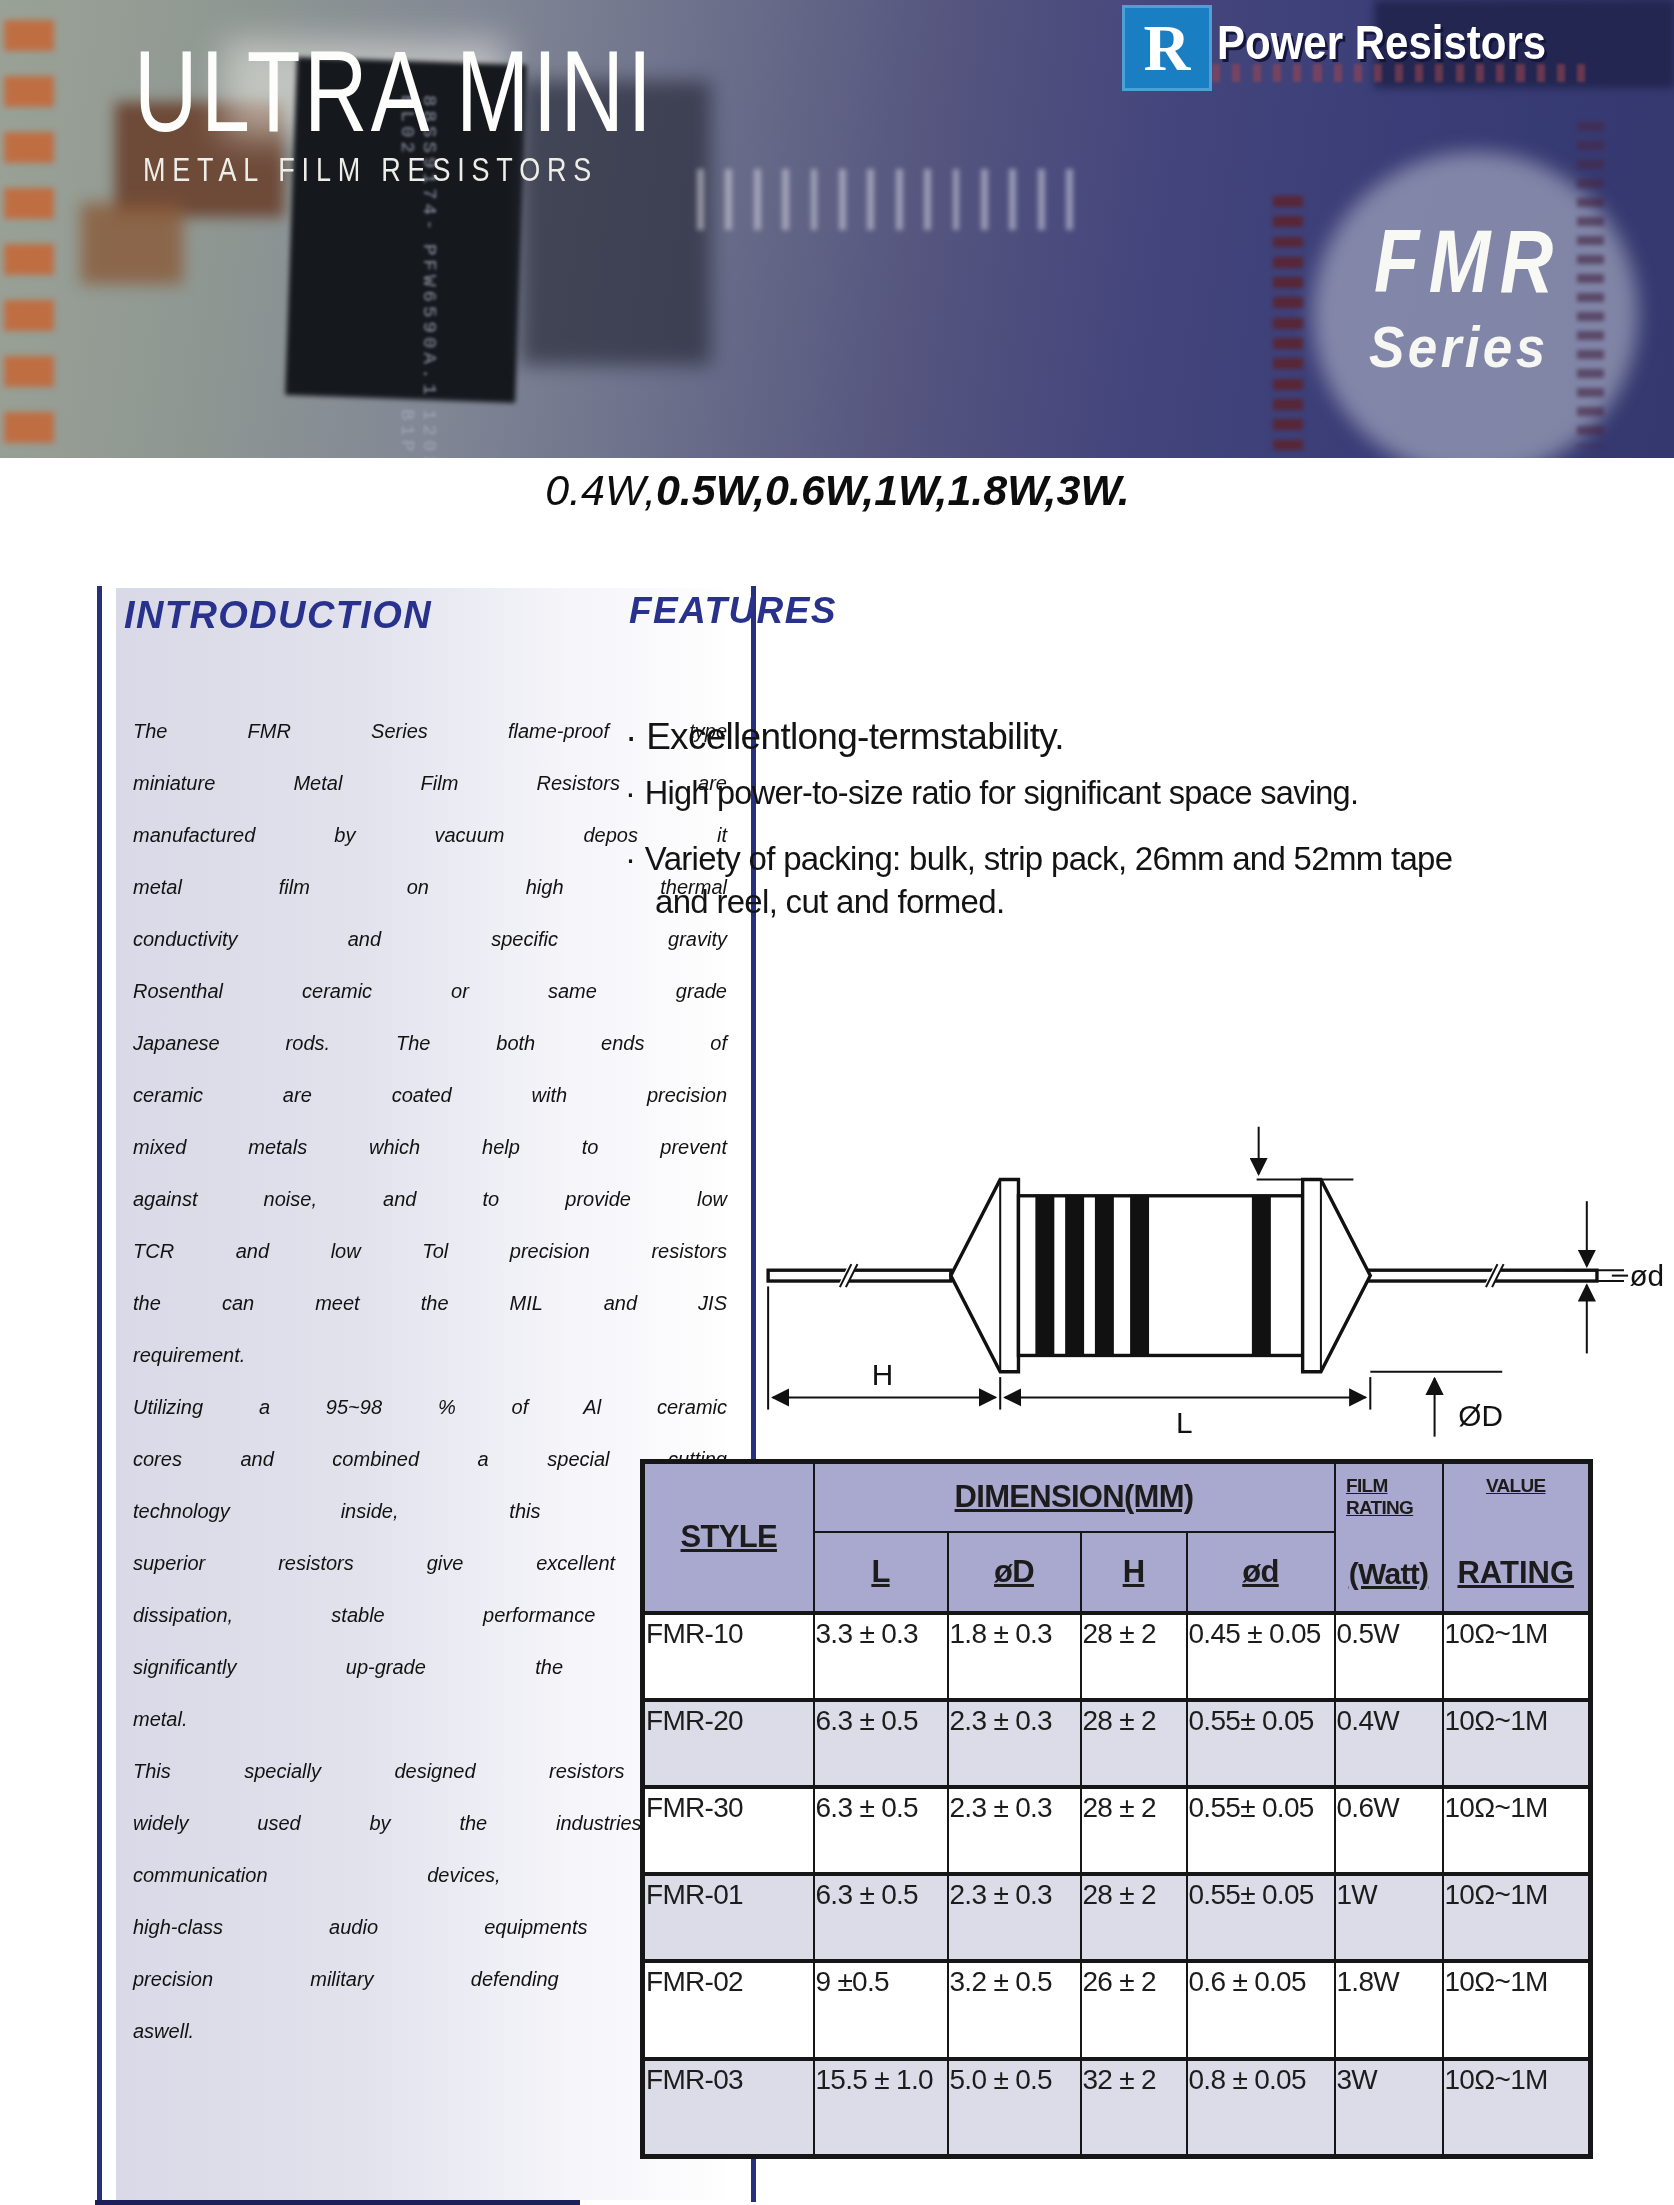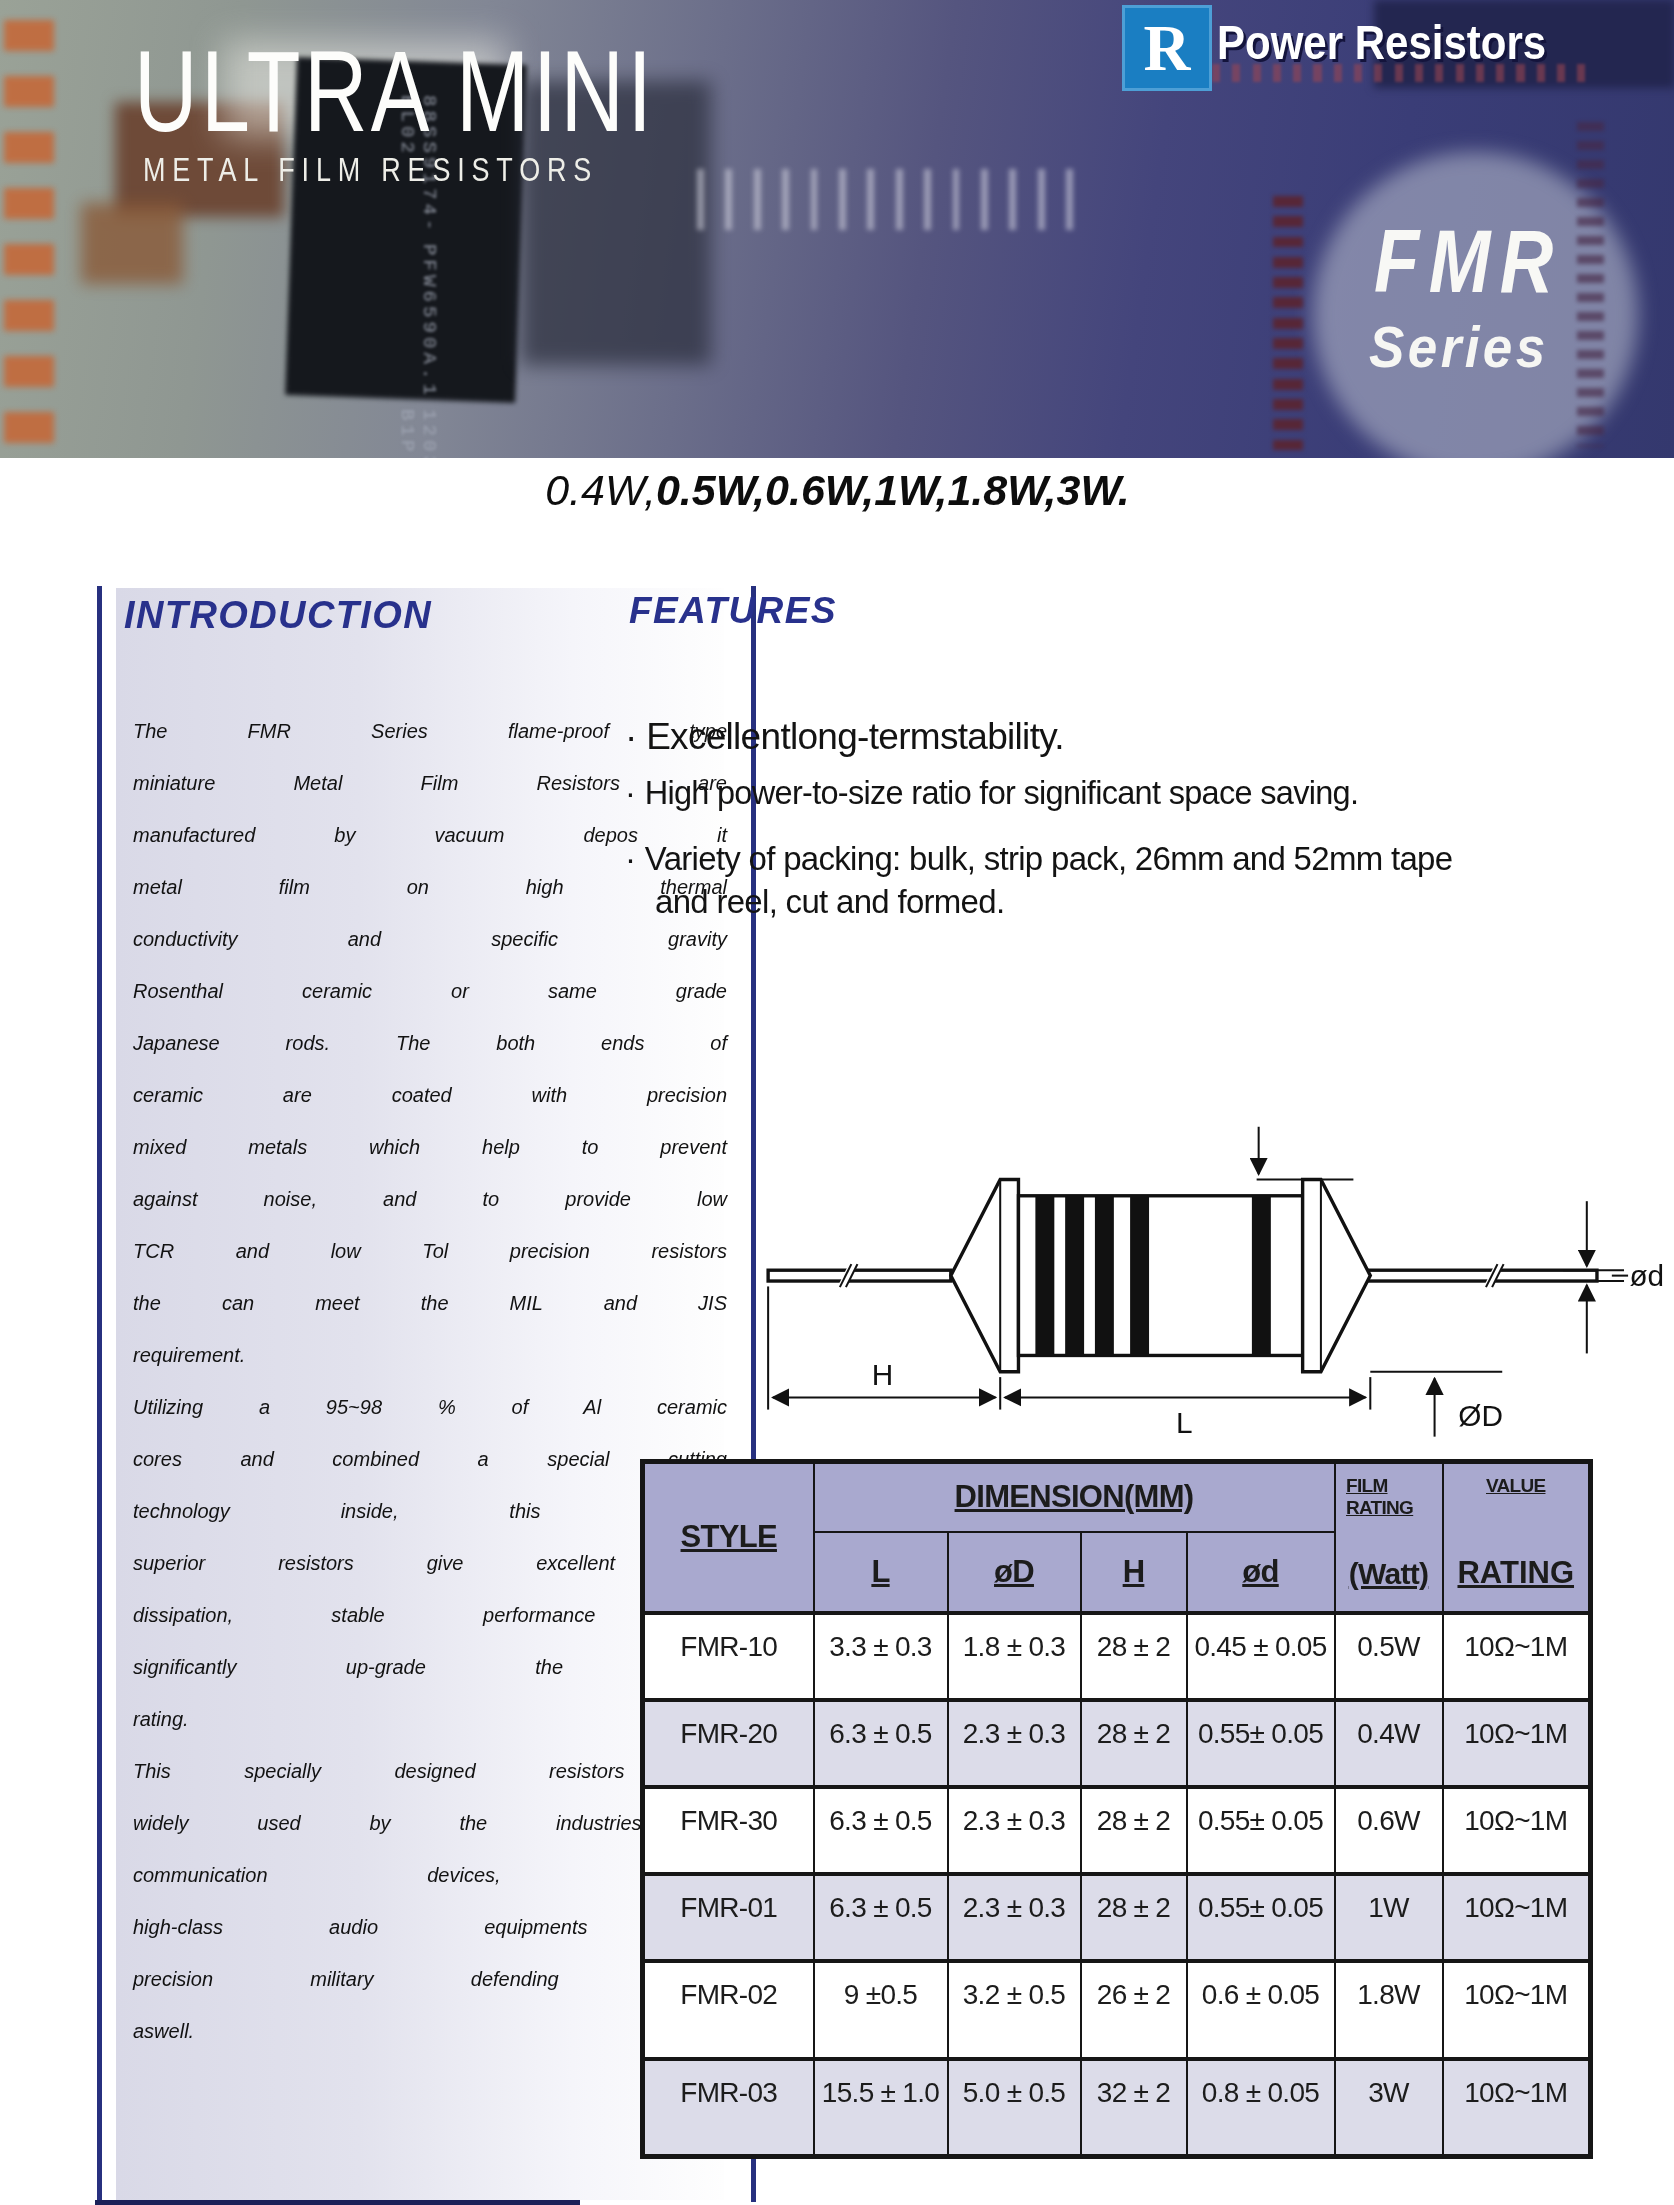--- a/index.html
+++ b/index.html
@@ -97,22 +97,22 @@
         table-layout:fixed;background:#fff;border:5.4px solid #161616;color:#1c1c1c;}
   .spec th,.spec td{border:2px solid #161616;overflow:hidden;}
   .spec tr.h1{height:70px;}
   .spec tr.h2{height:81px;}
   .spec tr.d{height:87px;}
   .spec tr.d.tall{height:98px;}
   .spec th.hdr{background:#a9a9cf;font-weight:bold;letter-spacing:-0.7px;text-decoration:underline;}
   .spec .style-h{font-size:31px;}
   .spec .dim-cell{border-bottom:2.7px solid #161616;font-size:31px;}
   .spec tr.h2 th{border-top:2.7px solid #161616;font-size:31px;}
-  .spec tr.d td{border-top:4.7px solid #161616;vertical-align:top;padding-top:16px;
-                font-size:28px;letter-spacing:-0.7px;text-align:center;}
+  .spec tr.d td{border-top:4.7px solid #161616;vertical-align:top;padding-top:3px;
+                font-size:28px;letter-spacing:-0.7px;text-align:left;}
   .spec .stack{height:138px;display:flex;flex-direction:column;justify-content:space-between;
                padding:6.8px 2.7px 15px 2.7px;box-sizing:border-box;}
   .spec .pw-top{font-size:19px;line-height:22.3px;text-align:left;padding-left:6.8px;font-weight:bold;
                 letter-spacing:-0.7px;width:81px;}
   .spec .vl-top{font-size:19px;line-height:22.3px;text-align:center;font-weight:bold;letter-spacing:-0.7px;}
   .spec .pw-bot{font-size:30px;font-weight:bold;text-align:center;}
   .spec .vl-bot{font-size:31px;font-weight:bold;text-align:center;letter-spacing:0px;}
 </style>
 </head>
 <body>
@@ -172,21 +172,21 @@
     <div class="line j">against noise, and to provide low</div>
     <div class="line j">TCR and low Tol precision resistors</div>
     <div class="line j">the can meet the MIL and JIS</div>
     <div class="line">requirement.</div>
     <div class="line j">Utilizing a 95~98 % of Al ceramic</div>
     <div class="line j">cores and combined a special cutting</div>
     <div class="line j">technology inside, this resulting</div>
     <div class="line j">superior resistors give excellent heat</div>
     <div class="line j">dissipation, stable performance and</div>
     <div class="line j">significantly up-grade the power</div>
-    <div class="line">rating.</div>
+    <div class="line">metal.</div>
     <div class="line j">This specially designed resistors are</div>
     <div class="line j">widely used by the industries of</div>
     <div class="line j">communication devices, meters,</div>
     <div class="line j">high-class audio equipments and</div>
     <div class="line j">precision military defending facilities</div>
     <div class="line">aswell.</div>
   </div>
 
   <div class="abs sec-title features-title">FEATURES</div>
   <div class="abs features">

